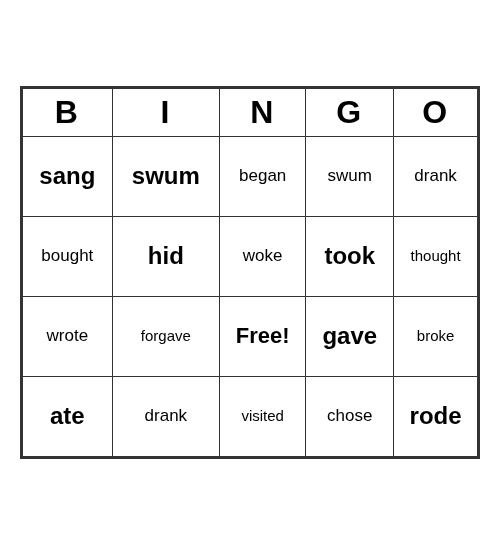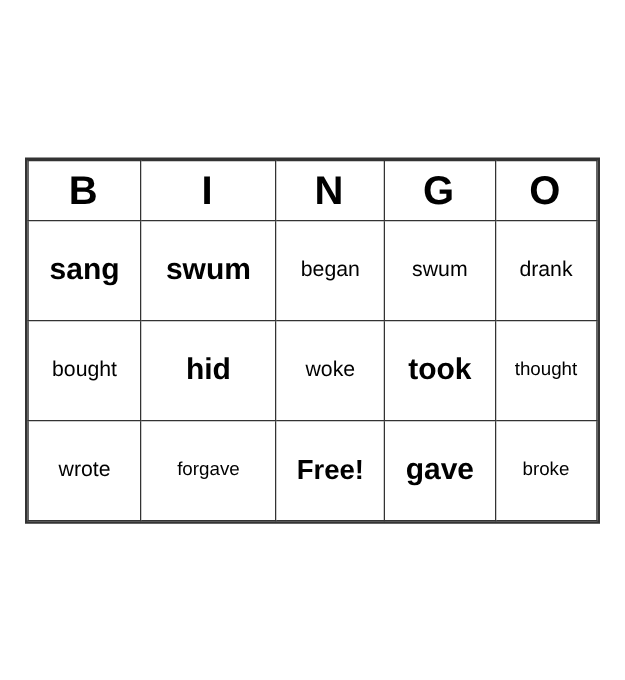--- a/index.html
+++ b/index.html
@@ -96,15 +96,22 @@
           <td><span class="cell-text large">took</span></td>
           <td><span class="cell-text small">thought</span></td>
         </tr>
         <tr>
           <td><span class="cell-text medium">wrote</span></td>
           <td><span class="cell-text small">forgave</span></td>
           <td><span class="free-cell">Free!</span></td>
           <td><span class="cell-text large">gave</span></td>
           <td><span class="cell-text small">broke</span></td>
         </tr>
+        <tr>
+          <td><span class="cell-text large">ate</span></td>
+          <td><span class="cell-text medium">drank</span></td>
+          <td><span class="cell-text small">visited</span></td>
+          <td><span class="cell-text medium">chose</span></td>
+          <td><span class="cell-text large">rode</span></td>
+        </tr>
       </tbody>
   </table>
 </div>
 
 </body></html>

